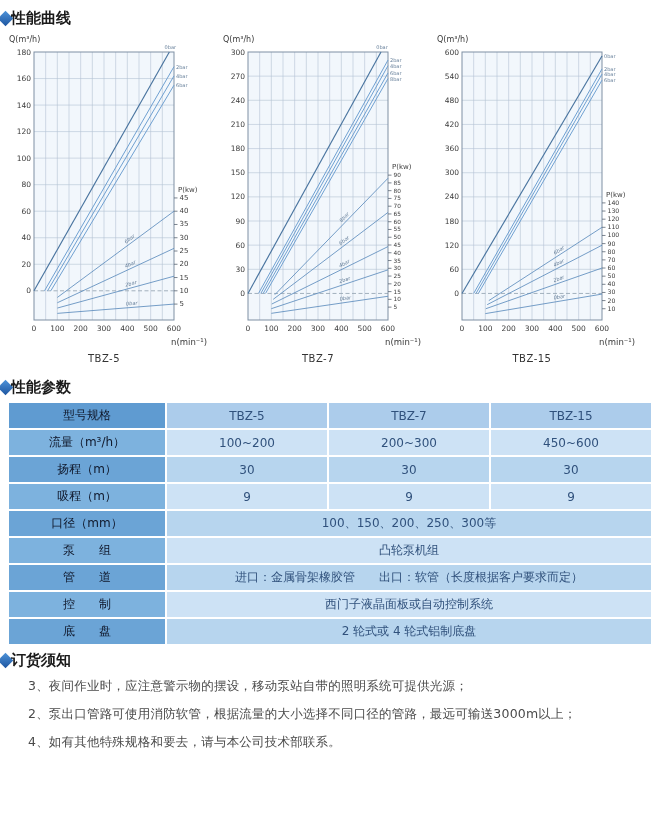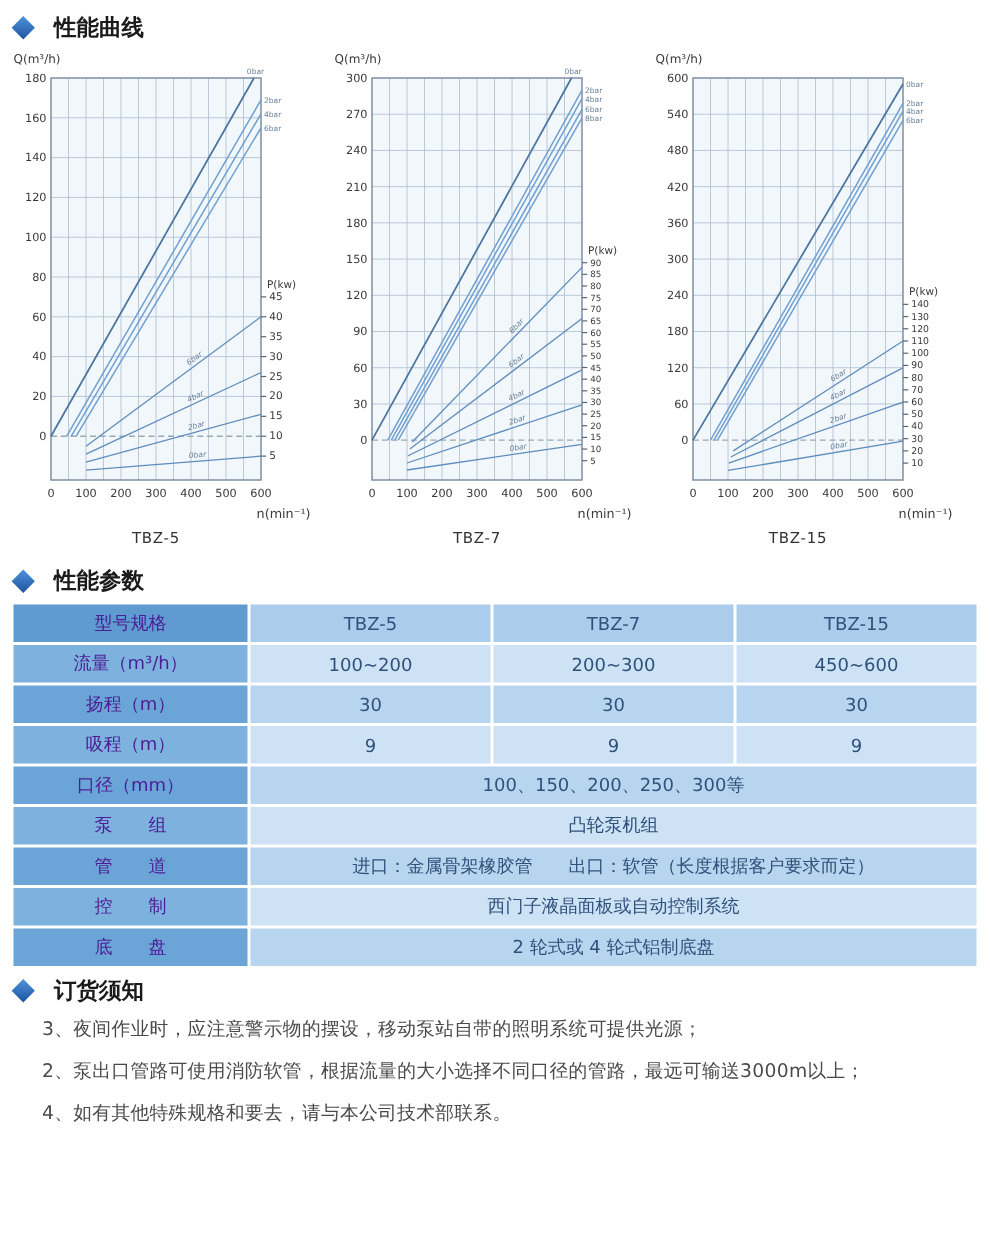--- a/index.html
+++ b/index.html
@@ -1,30 +1,30 @@
 <!DOCTYPE html>
 <html><head>
 <meta charset="utf-8">
 <style>
   html,body{margin:0;padding:0;}
   body{
     width:660px;height:829px;background:#ffffff;
     font-family:"DejaVu Sans","Liberation Sans",sans-serif;
     color:#333;overflow:hidden;
   }
-  .sec-h{display:flex;align-items:center;gap:15px;font-size:15px;font-weight:bold;color:#1a1a1a;padding-left:10px;}
+  .sec-h{display:flex;align-items:center;gap:0;font-size:15px;font-weight:bold;color:#1a1a1a;}
   .sec-h .diamond{width:11px;height:11px;flex:0 0 auto;background:linear-gradient(135deg,#4e93d9,#1d55a0);transform:rotate(45deg);}
   #sec-curves{padding-top:9px;}
   #sec-params{margin-top:8px;}
   #sec-notes{margin-top:5px;}
   .charts{display:flex;gap:8px;padding:2px 0 0 6px;height:340px;}
   .chart{width:206px;height:338px;}
   table.params{border-collapse:separate;border-spacing:2px;width:646px;margin:4px 0 0 7px;table-layout:fixed;}
   table.params td{height:25px;text-align:center;vertical-align:middle;font-size:12px;padding:0 4px;overflow:hidden;white-space:nowrap;}
-  td.lbl{width:148px;color:#4c1d95;}
+  td.lbl{width:148px;color:#0f172a;}
   td.val{color:#30517c;}
   tr:nth-child(odd) td.lbl{background:#6ba4d6;}
   tr:nth-child(even) td.lbl{background:#7db2de;}
   tr:nth-child(odd) td.val{background:#b7d5ee;}
   tr:nth-child(even) td.val{background:#cde2f5;}
   tr:first-child td.lbl{background:#5f9bd1;}
   tr:first-child td.val{background:#accceb;}
   .notes{padding:8px 14px 0 28px;}
   .note{font-size:12.5px;color:#4a4a4a;margin-bottom:11px;letter-spacing:.2px;}
 </style>

